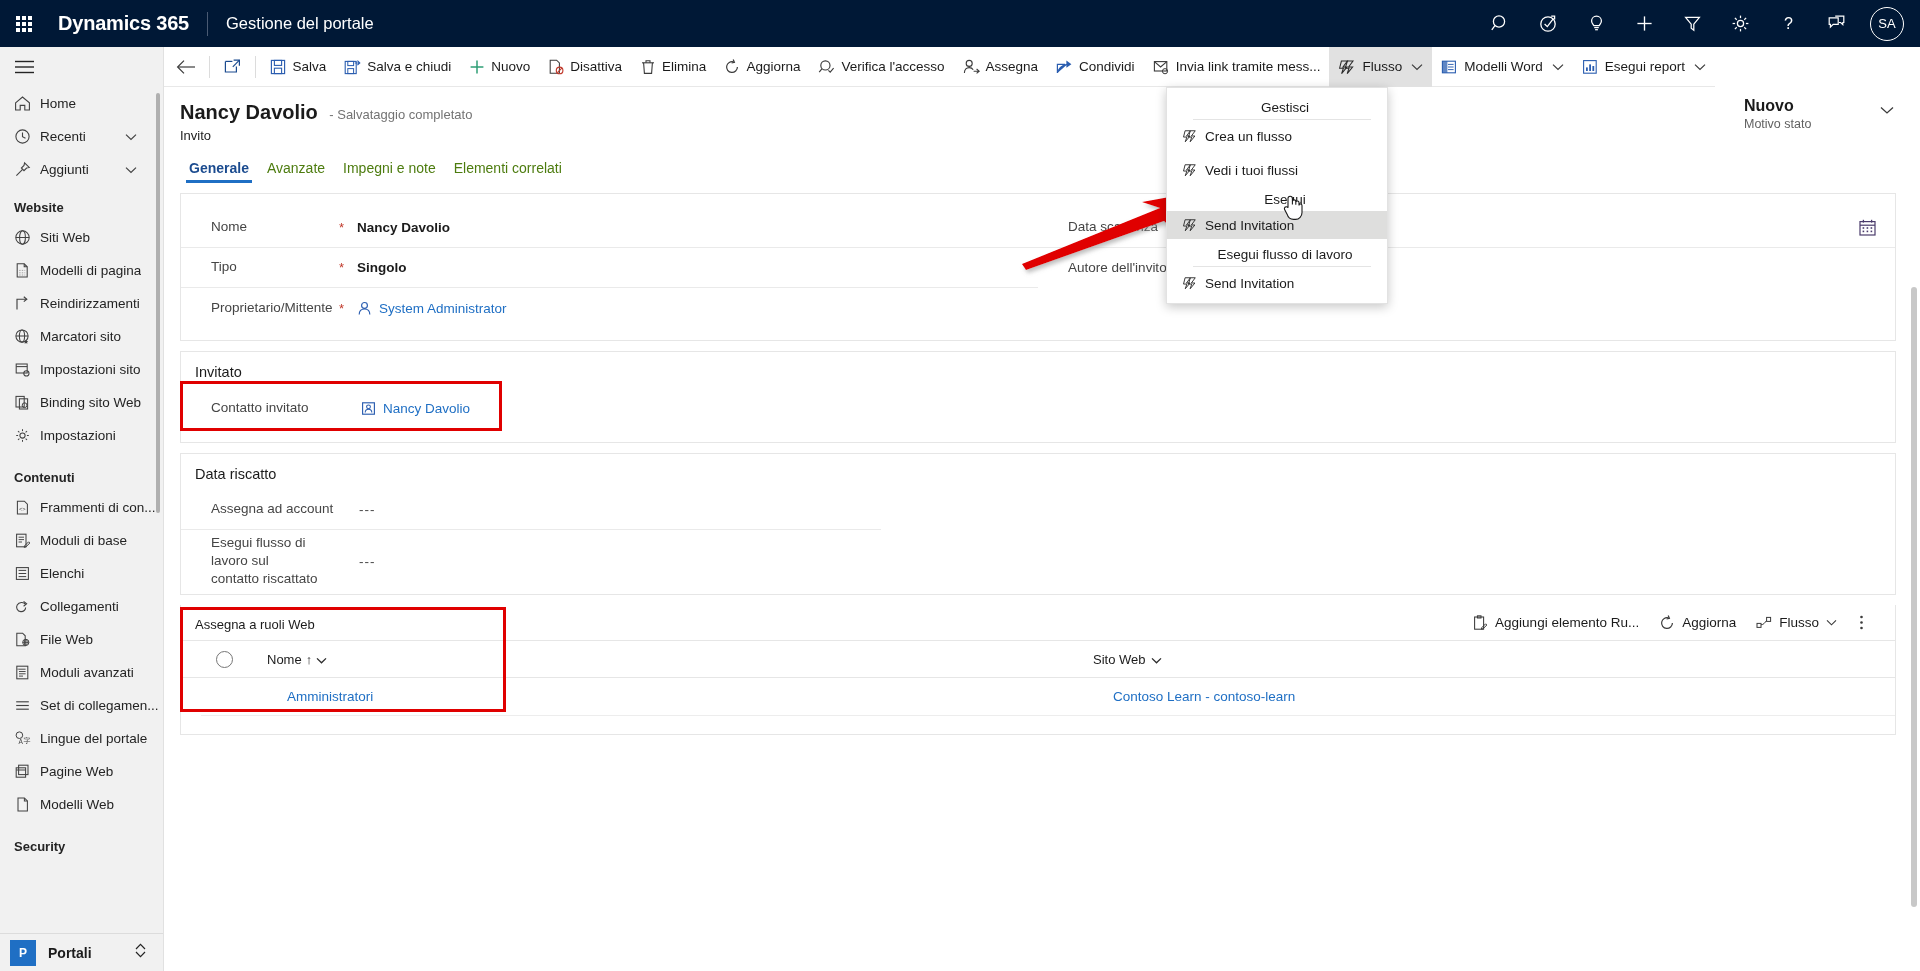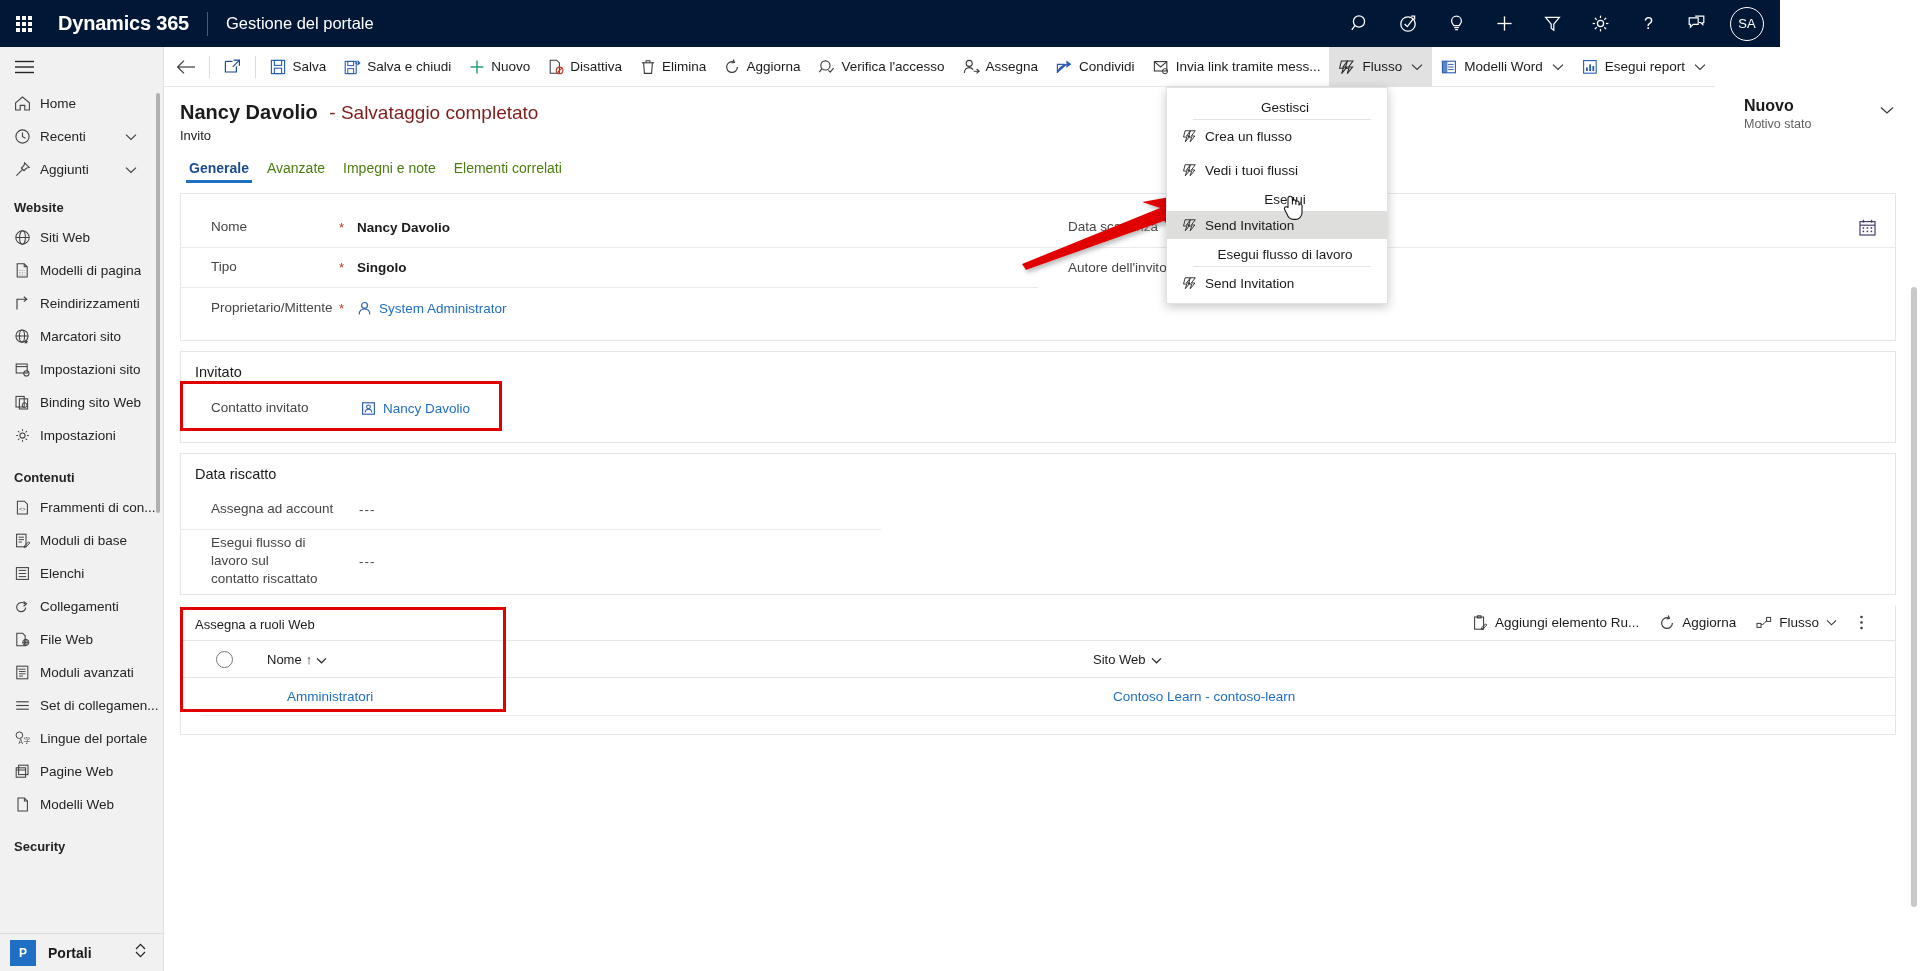--- a/index.html
+++ b/index.html
@@ -8,21 +8,21 @@
     width: 1920px; height: 971px;
     overflow: hidden;
     font-family: "Liberation Sans", sans-serif;
     background: #ffffff;
     color: #1b1b1b;
   }
 
   
   .topbar {
     position: absolute; top: 0; left: 0;
-    width: 1780px; height: 47px;
+    width: 1920px; height: 47px;
     background: #001836;
     display: flex; align-items: center;
     color: #ffffff;
   }
   .waffle {
     width: 48px; height: 47px;
     display: flex; align-items: center; justify-content: center;
     cursor: pointer;
   }
   .waffle-grid {
@@ -155,21 +155,21 @@
   
   .form-area {
     position: absolute; top: 87px; left: 164px;
     width: 1756px; height: 884px;
     background: #ffffff; overflow: hidden;
   }
   .rec-header {
     position: relative; padding: 14px 0 0 16px; height: 58px;
   }
   .rec-title { font-size: 20px; font-weight: bold; color: #1b1b1b; display: inline; }
-  .rec-save { font-size: 19px; color: #7f1d1d; display: inline; margin-left: 7px; }
+  .rec-save { font-size: 13px; color: #737373; display: inline; margin-left: 7px; }
   .rec-sub { font-size: 13px; color: #1b1b1b; margin-top: 4px; }
   .status-box {
     position: absolute; right: 26px; top: 10px; text-align: left;
     width: 150px;
   }
   .status-val {
     font-size: 16px; font-weight: bold; color: #1b1b1b; cursor: pointer;
   }
   .status-chev { float: right; margin-top: 4px; cursor: pointer; }
   .status-lbl { font-size: 12.5px; color: #616161; margin-top: 2px; }

